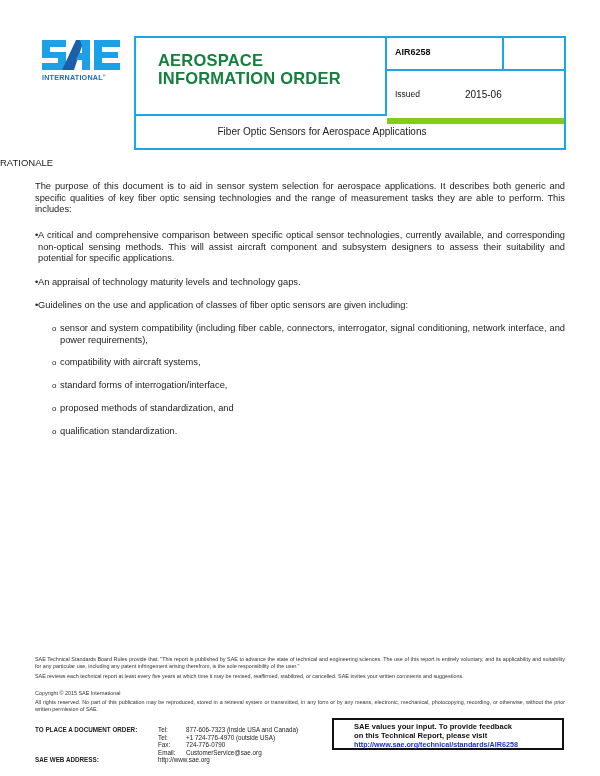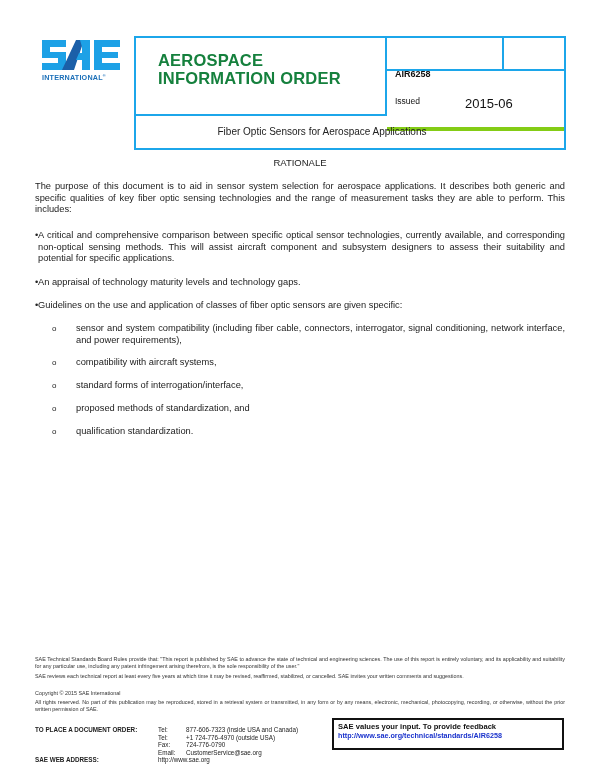--- a/index.html
+++ b/index.html
@@ -9,47 +9,47 @@
   
   .logo { position: absolute; left: 40px; top: 36px; width: 86px; height: 48px; }
   .logo svg { display: block; }
   .logo-sub { position: absolute; left: 42px; top: 73px; font-size: 7.2px; font-weight: bold; color: #1b6fb8; letter-spacing: 0.2px; white-space: nowrap; }
 
   
   .hdr { position: absolute; left: 134px; top: 36px; width: 432px; height: 114px; border: 2px solid #1ca6ea; }
   .hdr-left { position: absolute; left: 0; top: 0; width: 251px; height: 78px; border-right: 2px solid #1ca6ea; border-bottom: 2px solid #1ca6ea; }
   .hdr-type { position: absolute; left: 10px; top: 13px; font-size: 16.5px; font-weight: bold; line-height: 18px; color: #15803d; letter-spacing: 0.2px; margin-left: 12px; }
   .hdr-docno { position: absolute; left: 251px; top: 0; width: 117px; height: 33px; border-right: 2px solid #1ca6ea; border-bottom: 2px solid #1ca6ea; }
-  .hdr-docno span { position: absolute; left: 8px; top: 31px; font-size: 9px; font-weight: bold; }
+  .hdr-docno span { position: absolute; left: 8px; top: 9px; font-size: 9px; font-weight: bold; }
   .hdr-blank { position: absolute; left: 368px; top: 0; width: 60px; height: 33px; border-bottom: 2px solid #1ca6ea; }
-  .hdr-issued { position: absolute; left: 251px; top: 48px; width: 177px; height: 45px; border-bottom: 4px solid #84cc16; }
+  .hdr-issued { position: absolute; left: 251px; top: 41px; width: 177px; height: 45px; border-bottom: 6px solid #84cc16; }
   .hdr-issued .lbl { position: absolute; left: 8px; top: 10px; font-size: 8.5px; }
-  .hdr-issued .val { position: absolute; left: 78px; top: 10px; font-size: 13px; }
+  .hdr-issued .val { position: absolute; left: 78px; top: 10px; font-size: 10px; }
   .hdr-title { position: absolute; left: 0; top: 78px; width: 372px; height: 32px; text-align: center; }
   .hdr-title span { display: inline-block; margin-top: 10px; font-size: 10px; color: #222; }
 
   
-  .heading { position: absolute; left: 0; width: 600px; top: 157px; text-align: center; font-size: 9.5px; color: #222; }
+  .heading { position: absolute; left: 0; width: 600px; top: 157px; font-size: 9.5px; color: #222; }
   .para { position: absolute; left: 35px; width: 530px; top: 181px; font-size: 9.3px; line-height: 11.5px; text-align: justify; color: #222; }
   .bullet { position: absolute; left: 35px; width: 530px; font-size: 9.3px; line-height: 11.5px; color: #222; }
   .bullet .mark { position: absolute; left: 0; top: 0; width: 14px; }
   .bullet .txt { margin-left: 3px; text-align: justify; display: block; }
   .sub { position: absolute; left: 52px; width: 513px; font-size: 9.3px; line-height: 11.5px; color: #222; }
   .sub .mark { position: absolute; left: 0; top: 0; font-size: 8px; }
-  .sub .txt { margin-left: 24px; text-align: justify; display: block; }
+  .sub .txt { margin-left: 8px; text-align: justify; display: block; }
 
   
   .fine { position: absolute; left: 35px; width: 530px; font-size: 5.4px; line-height: 6.6px; color: #333; text-align: justify; }
   .order { position: absolute; left: 35px; top: 726px; font-size: 6.3px; line-height: 7.6px; color: #222; }
   .order .row { position: relative; height: 7.6px; white-space: nowrap; }
   .order .c1 { position: absolute; left: 0; font-weight: bold; }
   .order .c2 { position: absolute; left: 123px; }
   .order .c3 { position: absolute; left: 151px; }
 
-  .feedback { position: absolute; left: 332px; top: 718px; width: 232px; height: 32px; border: 2px solid #111; padding: 2px 4px; font-size: 7.6px; line-height: 9px; font-weight: bold; color: #111; background: #fff; }
+  .feedback { position: absolute; left: 332px; top: 718px; width: 232px; height: 32px; border: 2px solid #111; padding: 2px 20px; font-size: 7.6px; line-height: 9px; font-weight: bold; color: #111; background: #fff; }
   .feedback a { color: #1a33cc; font-size: 7.2px; }
 
   .norm { position: absolute; left: 482px; top: 764px; width: 115px; height: 34px; margin-top: 24px; }
   .norm-sae { position: absolute; left: 0; top: 0; }
   .norm-text { position: absolute; left: 40px; top: 1px; font-size: 15px; font-weight: bold; color: #3c8fd6; letter-spacing: -0.3px; white-space: nowrap; opacity: 0.9; }
   .norm-sub1 { position: absolute; left: 2px; top: 24px; font-size: 3.5px; color: #6a8fb5; white-space: nowrap; }
   .norm-line { position: absolute; left: 38px; top: 26px; width: 70px; height: 1px; background: #8fb4d8; }
   .norm-sub2 { position: absolute; left: 62px; top: 24px; font-size: 3.5px; color: #6a8fb5; background: #fff; padding: 0 2px; white-space: nowrap; }
 </style>
 </head>
@@ -95,21 +95,21 @@
 <div class="bullet" style="top:230px;">
   <span class="mark">•</span>
   <span class="txt">A critical and comprehensive comparison between specific optical sensor technologies, currently available, and corresponding non-optical sensing methods. This will assist aircraft component and subsystem designers to assess their suitability and potential for specific applications.</span>
 </div>
 <div class="bullet" style="top:277px;">
   <span class="mark">•</span>
   <span class="txt">An appraisal of technology maturity levels and technology gaps.</span>
 </div>
 <div class="bullet" style="top:300px;">
   <span class="mark">•</span>
-  <span class="txt">Guidelines on the use and application of classes of fiber optic sensors are given specific:</span>
+  <span class="txt">Guidelines on the use and application of classes of fiber optic sensors are given including:</span>
 </div>
 
 <div class="sub" style="top:323px;">
   <span class="mark">o</span>
   <span class="txt">sensor and system compatibility (including fiber cable, connectors, interrogator, signal conditioning, network interface, and power requirements),</span>
 </div>
 <div class="sub" style="top:357px;">
   <span class="mark">o</span>
   <span class="txt">compatibility with aircraft systems,</span>
 </div>
@@ -150,20 +150,21 @@
     <span class="c3">CustomerService@sae.org</span>
   </div>
   <div class="row">
     <span class="c1">SAE WEB ADDRESS:</span>
     <span class="c2">http://www.sae.org</span>
   </div>
 </div>
 
 <div class="feedback">
   <div>SAE values your input. To provide feedback</div>
+  <div>on this Technical Report, please visit</div>
   <a>http://www.sae.org/technical/standards/AIR6258</a>
 </div>
 
 <div class="norm">
   <svg class="norm-sae" width="40" height="22" viewBox="0 0 40 22">
     <path d="M1 2 H12 V6 H5 V9 H12 V20 H1 V16 H8 V13 H1 Z" fill="#3c8fd6" opacity="0.85"></path>
     <path d="M10 20 L17 2 H21 L16 20 Z" fill="#1b5fa8" opacity="0.85"></path>
     <path d="M19 2 H24 V20 H20 V14 H17 L18 10 H20 V6 Z" fill="#3c8fd6" opacity="0.85"></path>
     <path d="M26 2 H38 V6 H30 V9 H37 V13 H30 V16 H38 V20 H26 Z" fill="#3c8fd6" opacity="0.85"></path>
   </svg>

